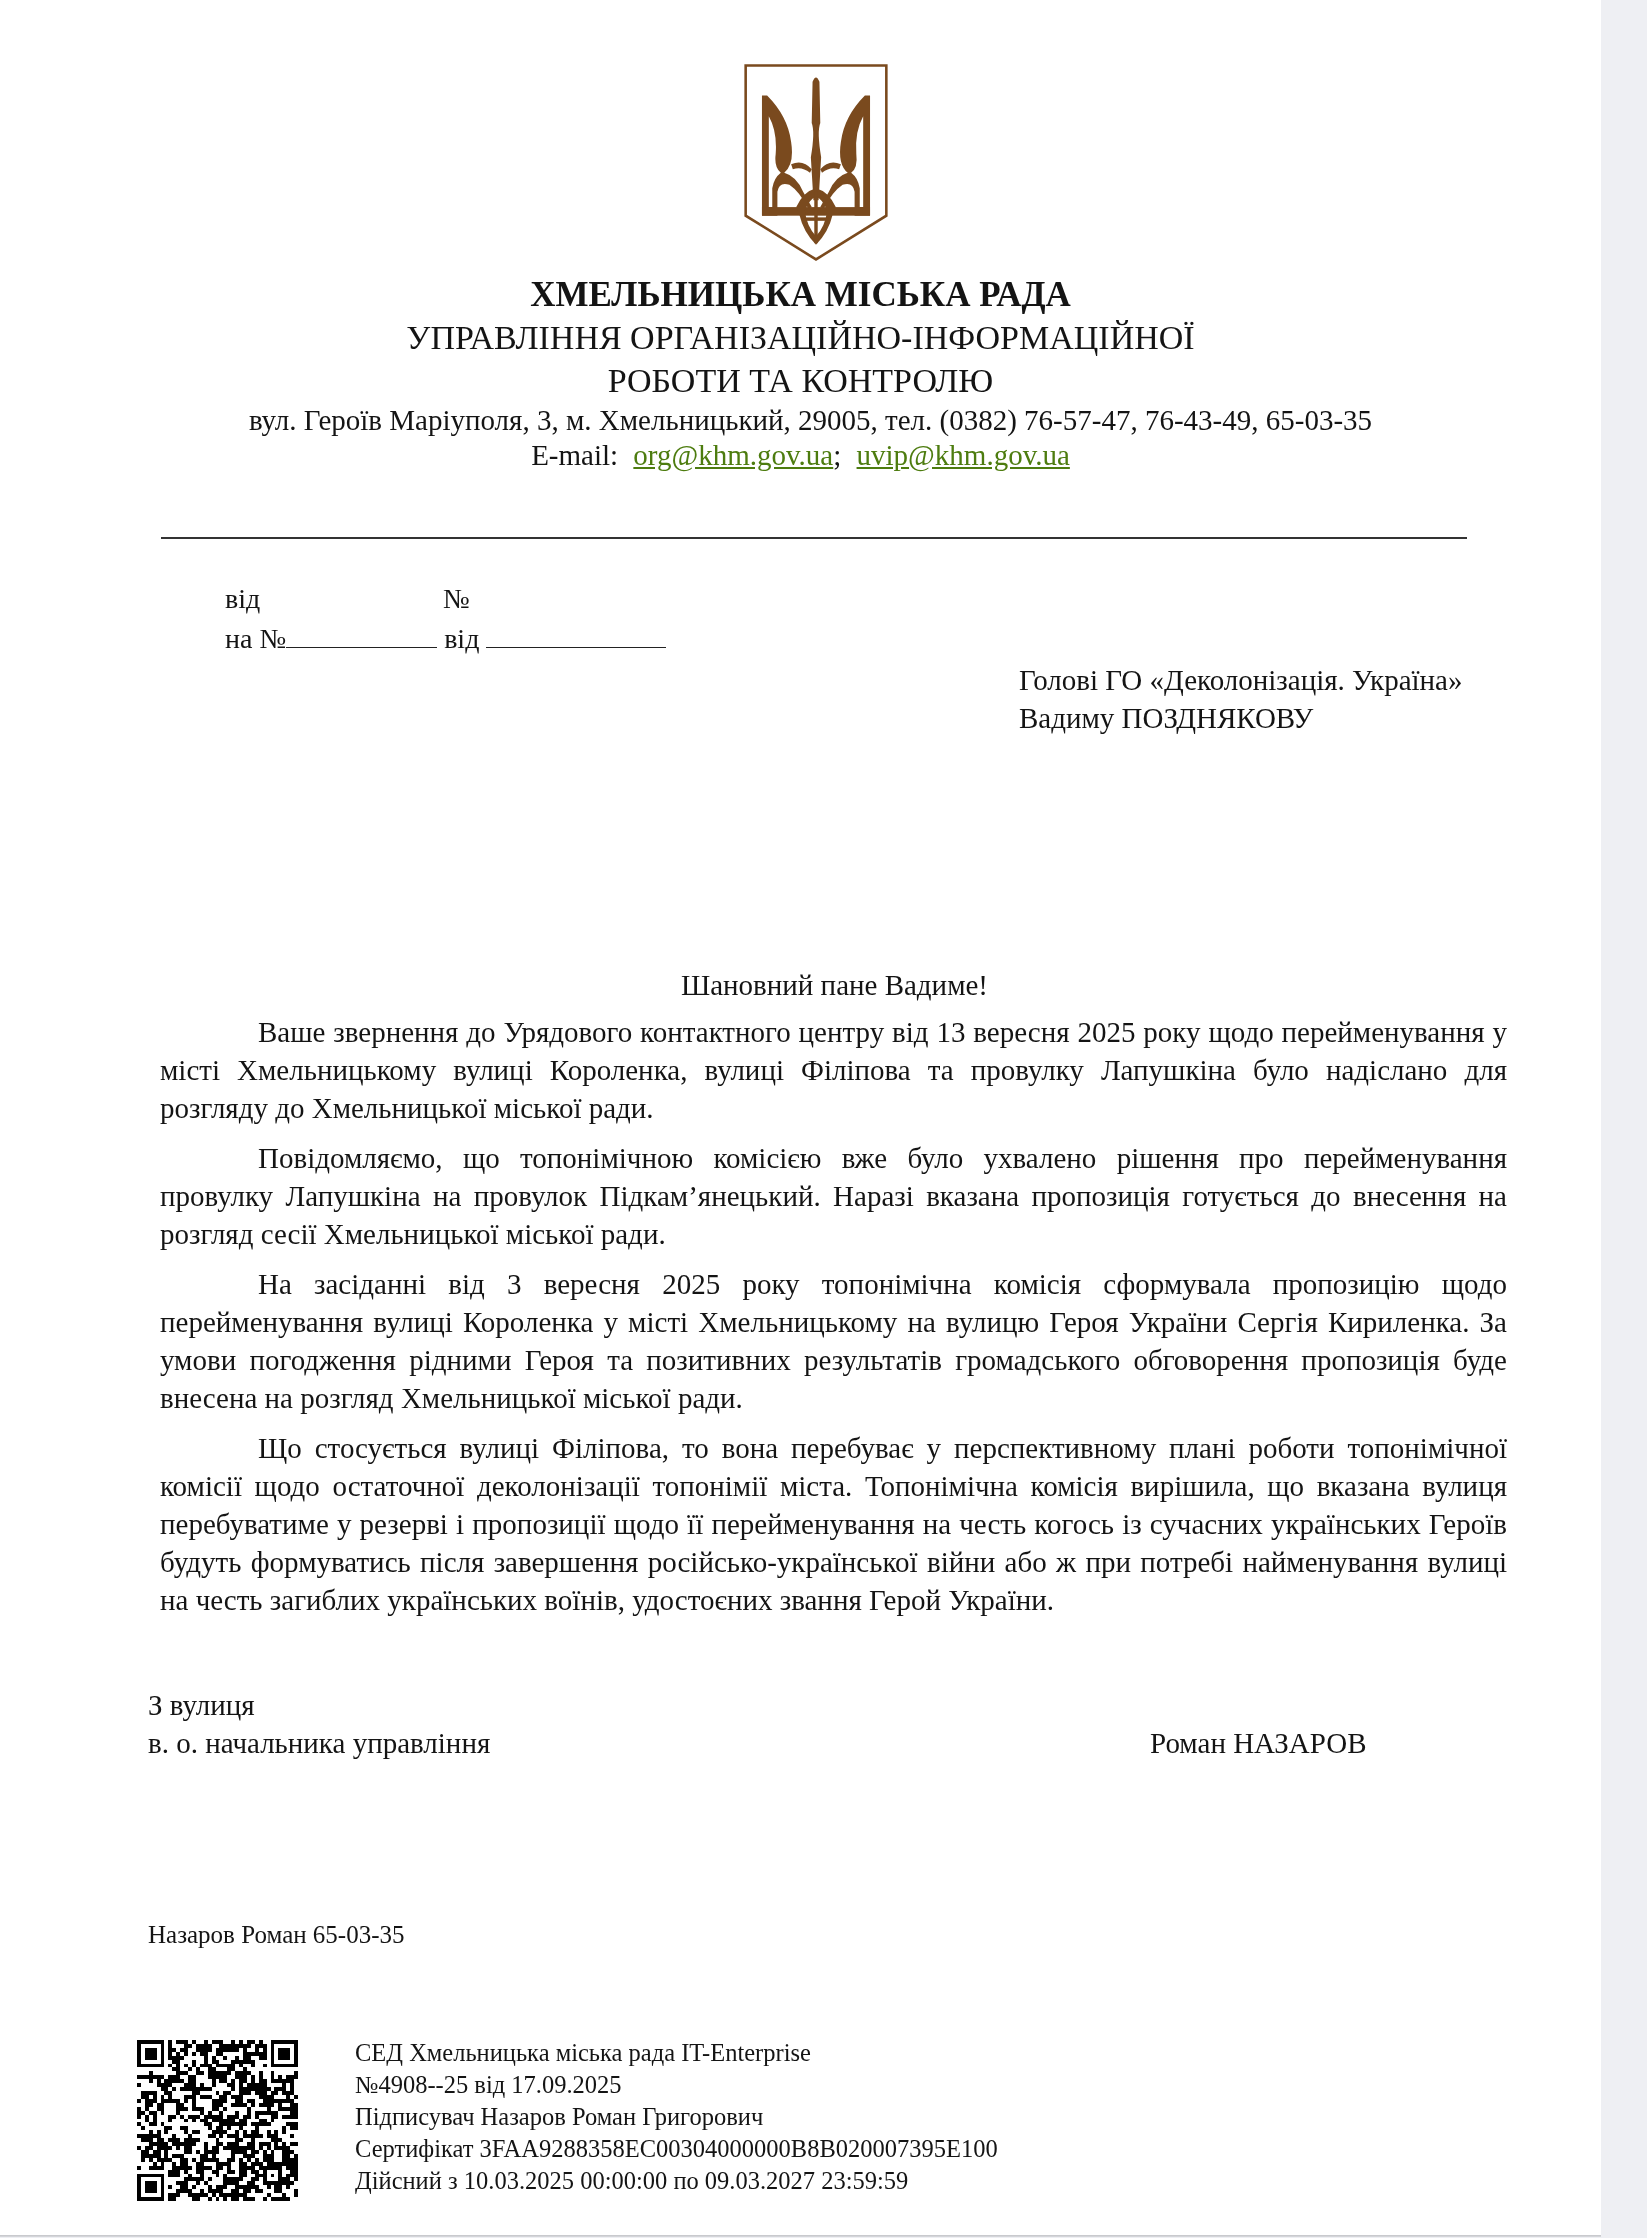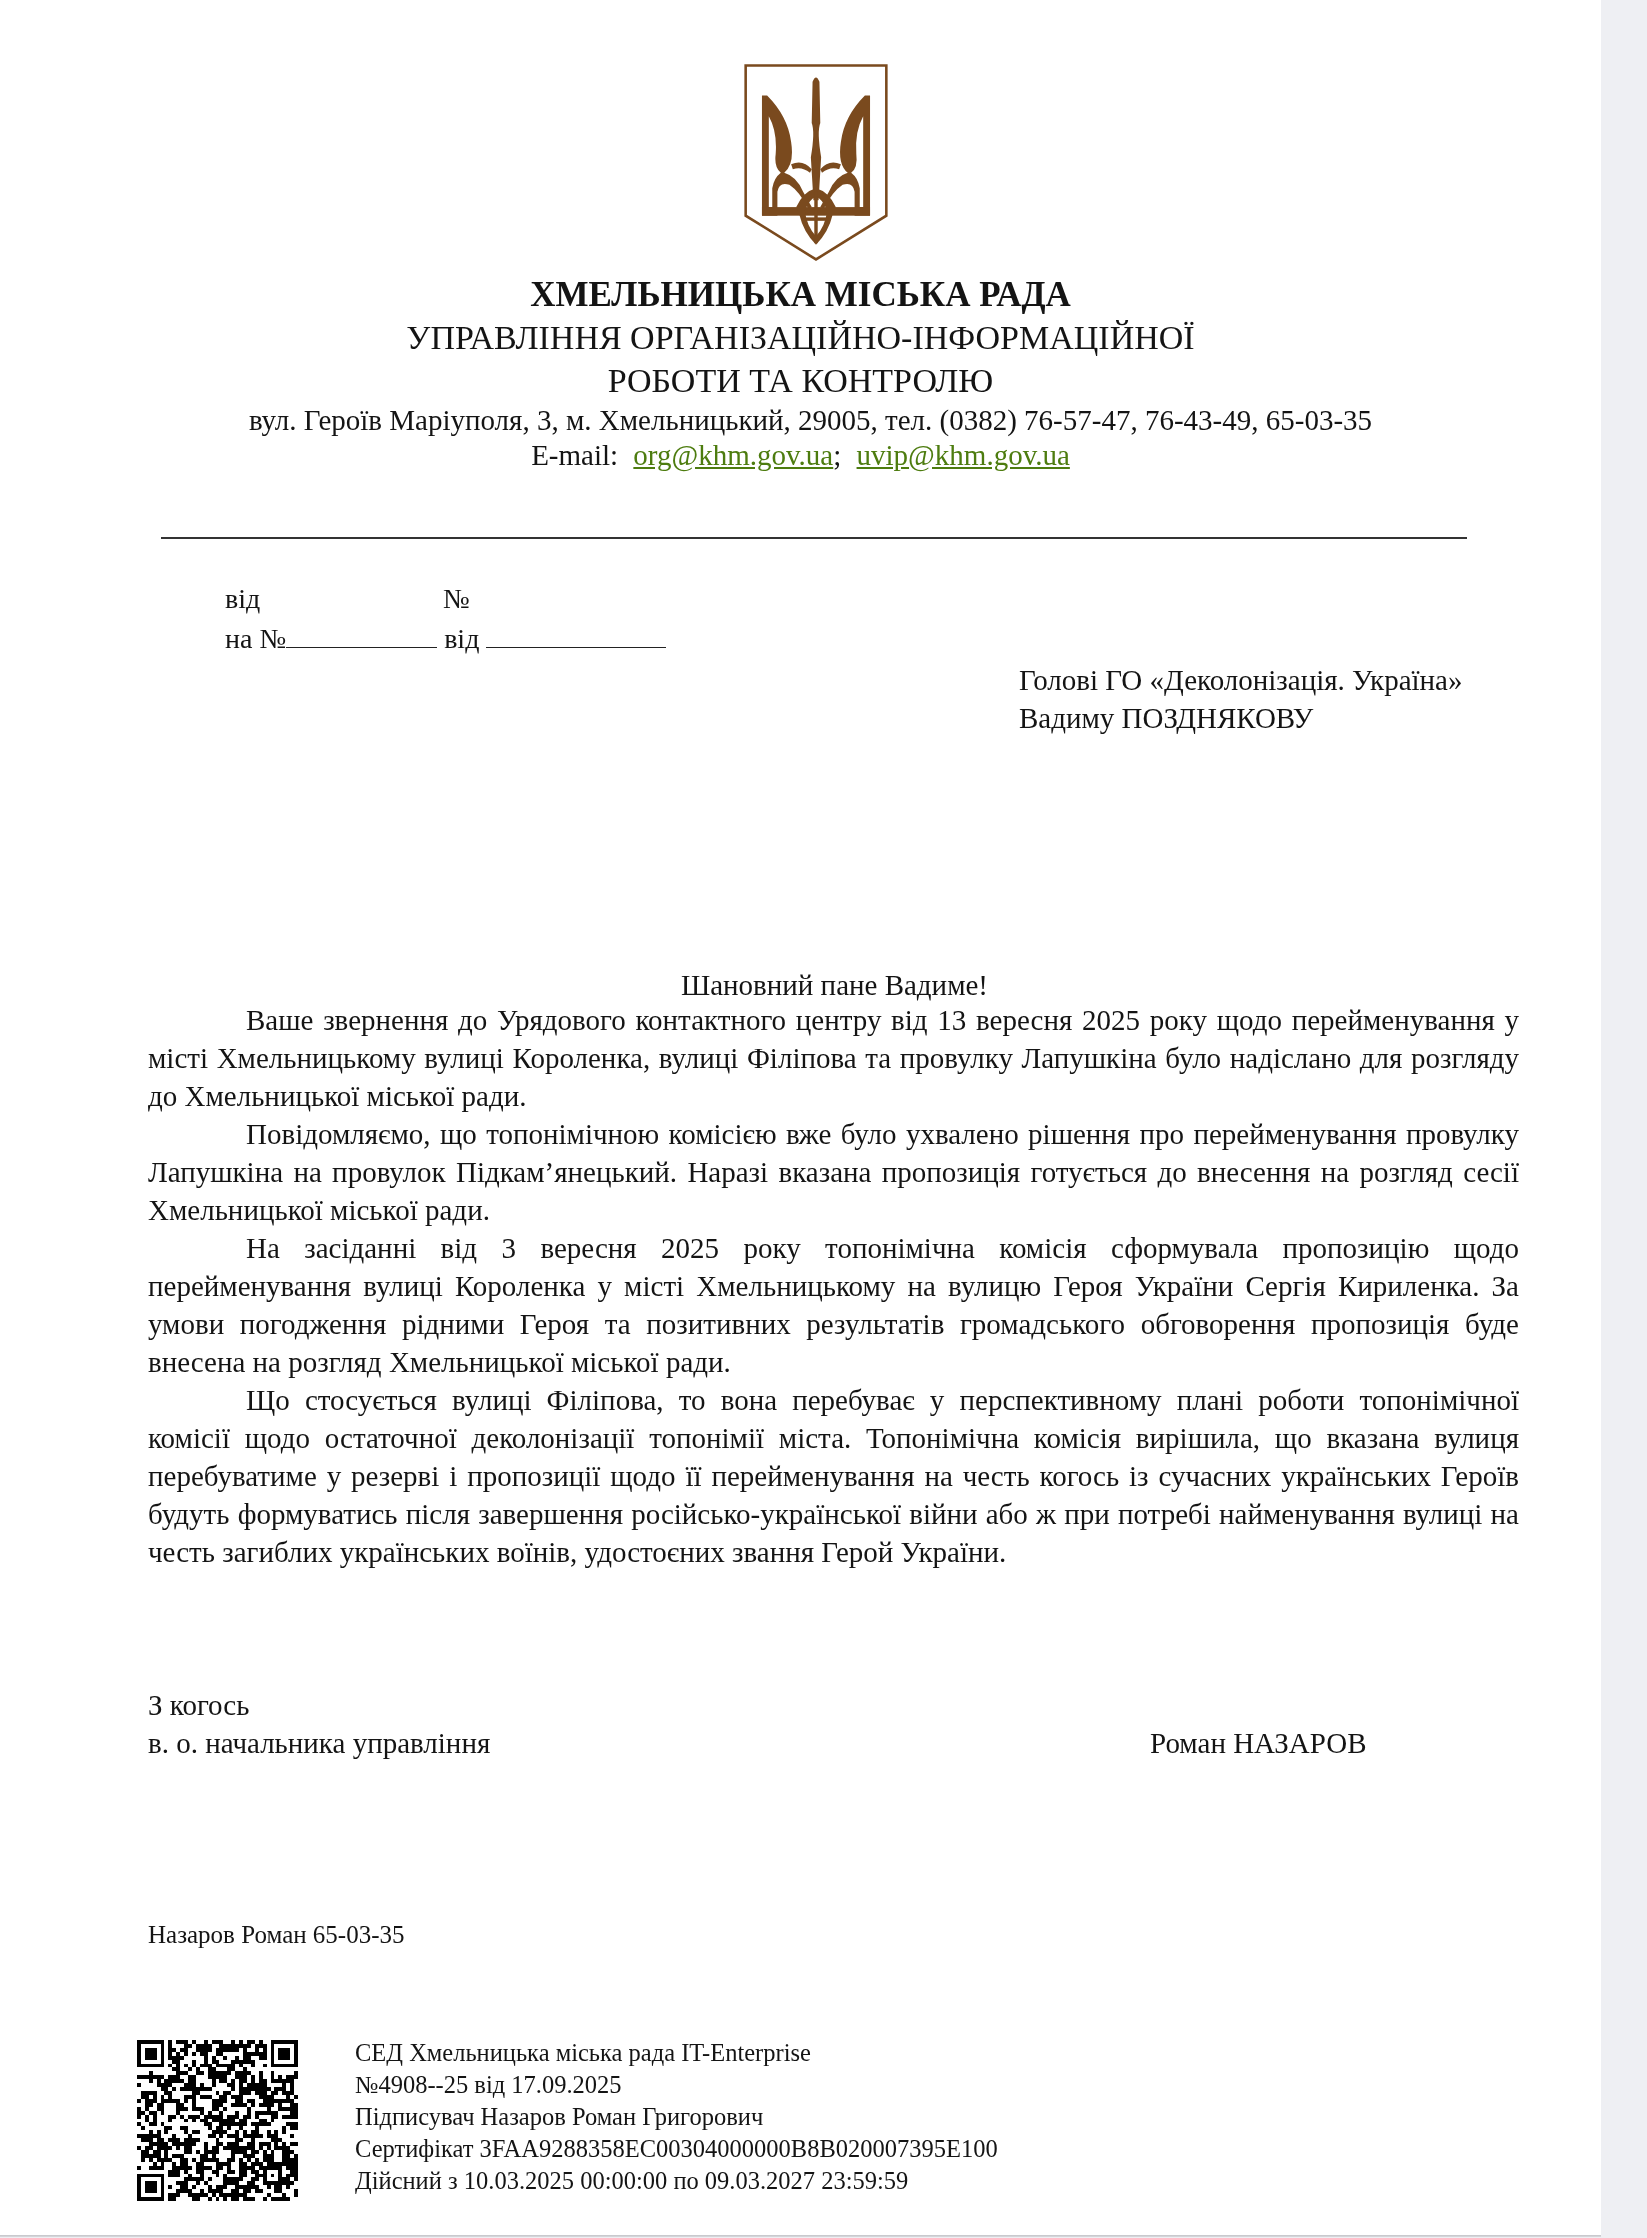--- a/index.html
+++ b/index.html
@@ -26,21 +26,21 @@
   .email a { color: #4d7c0f; text-decoration: underline; margin-left: 8px; }
   .hr { left: 161px; top: 537px; width: 1306px; height: 0; border-top: 2.1px solid #333; }
 
   .ref { font-size: 28px; line-height: 38px; white-space: nowrap; }
   .ref-line { display: inline-block; border-bottom: 1.7px solid #222; vertical-align: baseline; height: 26px; }
 
   .recipient { left: 1019px; top: 661px; width: 463px; font-size: 29px; line-height: 38px; text-align: justify; }
   .salutation { top: 928px; font-size: 29px; line-height: 38px; margin-top: 38px; }
 
   .body-text { left: 148px; top: 1001px; width: 1371px; font-size: 29px; line-height: 38px; }
-  .body-text p { margin: 0; text-indent: 98px; text-align: justify; }
+  .body-text p { margin: 12px; text-indent: 98px; text-align: justify; }
 
   .sign-left { left: 148px; top: 1686px; font-size: 29px; line-height: 38px; }
   .sign-right { left: 1150px; top: 1724px; font-size: 29px; line-height: 38px; white-space: nowrap; }
   .executor { left: 148px; top: 1919px; font-size: 25px; line-height: 31px; white-space: nowrap; }
 
   .qr { left: 136px; top: 2040px; width: 163px; height: 161px; }
   .stamp { left: 355px; top: 2037px; font-size: 24.5px; line-height: 32px; white-space: nowrap; }
   .stamp div { height: 32px; }
 </style>
 </head>
@@ -94,21 +94,21 @@
   <div class="center-line salutation" style="left:34px;">Шановний пане Вадиме!</div>
 
   <div class="abs body-text">
     <p>Ваше звернення до Урядового контактного центру від 13 вересня 2025 року щодо перейменування у місті Хмельницькому вулиці Короленка, вулиці Філіпова та провулку Лапушкіна було надіслано для розгляду до Хмельницької міської ради.</p>
     <p>Повідомляємо, що топонімічною комісією вже було ухвалено рішення про перейменування провулку Лапушкіна на провулок Підкам’янецький. Наразі вказана пропозиція готується до внесення на розгляд сесії Хмельницької міської ради.</p>
     <p>На засіданні від 3 вересня 2025 року топонімічна комісія сформувала пропозицію щодо перейменування вулиці Короленка у місті Хмельницькому на вулицю Героя України Сергія Кириленка. За умови погодження рідними Героя та позитивних результатів громадського обговорення пропозиція буде внесена на розгляд Хмельницької міської ради.</p>
     <p>Що стосується вулиці Філіпова, то вона перебуває у перспективному плані роботи топонімічної комісії щодо остаточної деколонізації топонімії міста. Топонімічна комісія вирішила, що вказана вулиця перебуватиме у резерві і пропозиції щодо її перейменування на честь когось із сучасних українських Героїв будуть формуватись після завершення російсько-української війни або ж при потребі найменування вулиці на честь загиблих українських воїнів, удостоєних звання Герой України.</p>
   </div>
 
   <div class="abs sign-left">
-    <div>З когось</div>
+    <div>З вулиця</div>
     <div>в. о. начальника управління</div>
   </div>
   <div class="abs sign-right">Роман НАЗАРОВ</div>
 
   <div class="abs executor">Назаров Роман 65-03-35</div>
 
   <svg class="abs qr" id="qr" viewBox="0 0 41 41" shape-rendering="crispEdges">
       <rect width="41" height="41" fill="#fff"></rect>
       <rect x="8" y="0" width="1" height="1" fill="#000"></rect>
       <rect x="10" y="0" width="1" height="1" fill="#000"></rect>

